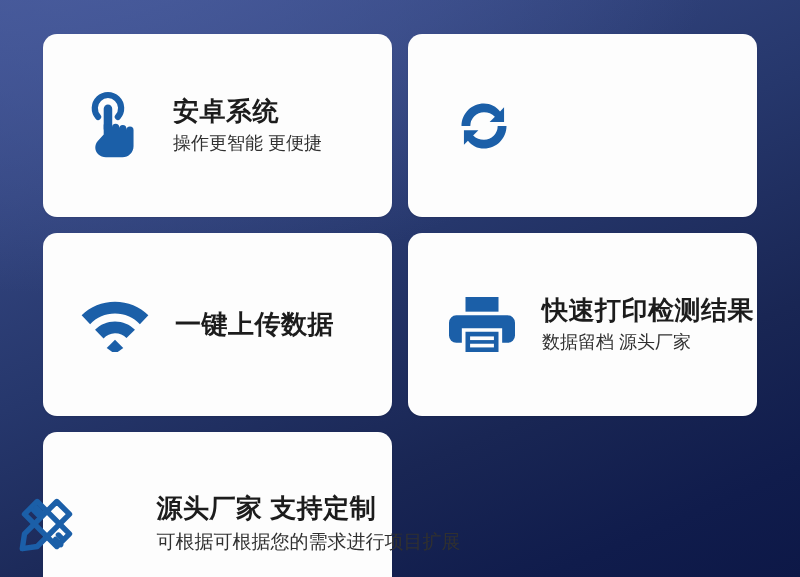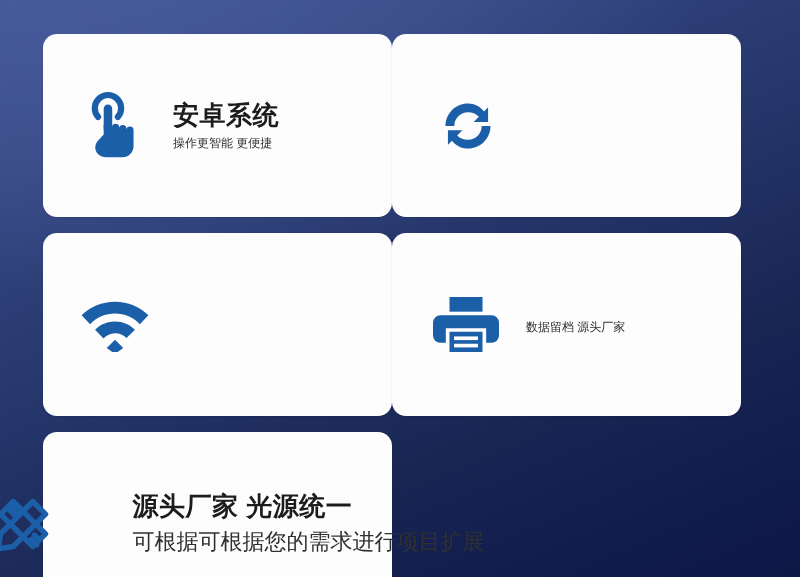--- a/index.html
+++ b/index.html
@@ -28,20 +28,21 @@
         #101c4c 88%,
         #0d1847 100%);
     padding: 34px 43px 34px 43px;
     display: flex;
     flex-direction: column;
     gap: 16px;
   }
 
   .row {
     display: flex;
+    gap: 16px;
     flex: 0 0 auto;
   }
 
   .card {
     background: #fdfdfd;
     border-radius: 14px;
     box-sizing: border-box;
     display: flex;
     align-items: center;
     box-shadow: 0 1px 2px rgba(0,0,0,0.10);
@@ -86,36 +87,36 @@
   .card-title {
     font-size: 26px;
     font-weight: bold;
     color: #1c1c1c;
     line-height: 1.16;
     letter-spacing: 0.5px;
     white-space: nowrap;
   }
 
   .card-sub {
-    font-size: 12px;
+    font-size: 18px;
     font-weight: normal;
     color: #303030;
     line-height: 1.3;
     margin-top: 6px;
     white-space: nowrap;
   }
 
   
   .card-wide .icon-wrap { margin-left: 0; }
   .card-wide .text-block {
     margin-left: 62px;
     align-items: flex-start;
   }
   .card-wide .card-sub {
-    font-size: 22px;
+    font-size: 19px;
     margin-top: 7px;
   }
 </style>
 </head>
 <body>
 
 <div id="page">
 
   <div class="row">
 
@@ -148,34 +149,36 @@
 
     <div class="card">
       <div class="icon-wrap sz-wifi">
         <svg viewBox="0 0 72 56" width="70" height="54" aria-hidden="true">
           <path fill="currentColor" d="M36 4C22.6 4 10.4 9.3 1.4 18l8.8 9.1C17 20.3 26 16.2 36 16.2s19 4.1 25.8 10.9L70.6 18C61.6 9.3 49.4 4 36 4z"></path>
           <path fill="currentColor" d="M36 24.4c-8 0-15.3 3.2-20.7 8.5l8.8 9.1A16.8 16.8 0 0 1 36 36.6c4.7 0 8.9 1.9 11.9 4.9l8.8-8.6c-5.4-5.3-12.7-8.5-20.7-8.5z"></path>
           <path fill="currentColor" d="M36 43.2l-8.6 8.7 8.6 6.1 8.6-6.1z"></path>
         </svg>
       </div>
       <div class="text-block">
+        <div class="card-title">一键上传数据</div>
       </div>
     </div>
 
     <div class="card">
       <div class="icon-wrap sz-print">
         <svg viewBox="0 0 72 64" width="66" height="59" aria-hidden="true">
           <rect x="18" y="2" width="36" height="16" fill="currentColor"></rect>
           <path fill="currentColor" d="M8 22h56a8 8 0 0 1 8 8v14a8 8 0 0 1-8 8h-6V36H14v16H8a8 8 0 0 1-8-8V30a8 8 0 0 1 8-8z"></path>
           <path fill="currentColor" d="M18 40h36v22H18z"></path>
           <rect x="23" y="45" width="26" height="4" fill="#fdfdfd"></rect>
           <rect x="23" y="53" width="26" height="4" fill="#fdfdfd"></rect>
         </svg>
       </div>
       <div class="text-block">
+        <div class="card-title">快速打印检测结果</div>
         <div class="card-sub">数据留档 源头厂家</div>
       </div>
     </div>
 
   </div>
 
   <div class="row">
     <div class="card card-wide">
       <div class="icon-wrap sz-design">
         <svg viewBox="0 0 72 72" width="72" height="72" aria-hidden="true">
@@ -189,19 +192,19 @@
             <path d="M58.5 26.2 45.8 13.5 13.5 45.8l-2.2 14.9 14.9-2.2z"></path>
             <path d="M18.2 41.1l9.0 9.0" opacity="0"></path>
           </g>
           <g fill="none" stroke="currentColor" stroke-width="5.0" stroke-linecap="round">
             <path d="M25.2 19.6l5.6 5.6"></path>
             <path d="M44.4 51.2l5.6 5.6"></path>
           </g>
         </svg>
       </div>
       <div class="text-block">
-        <div class="card-title">源头厂家 光源统一</div>
+        <div class="card-title">源头厂家 支持定制</div>
         <div class="card-sub">可根据可根据您的需求进行项目扩展</div>
       </div>
     </div>
   </div>
 
 </div>
 
 </body></html>

